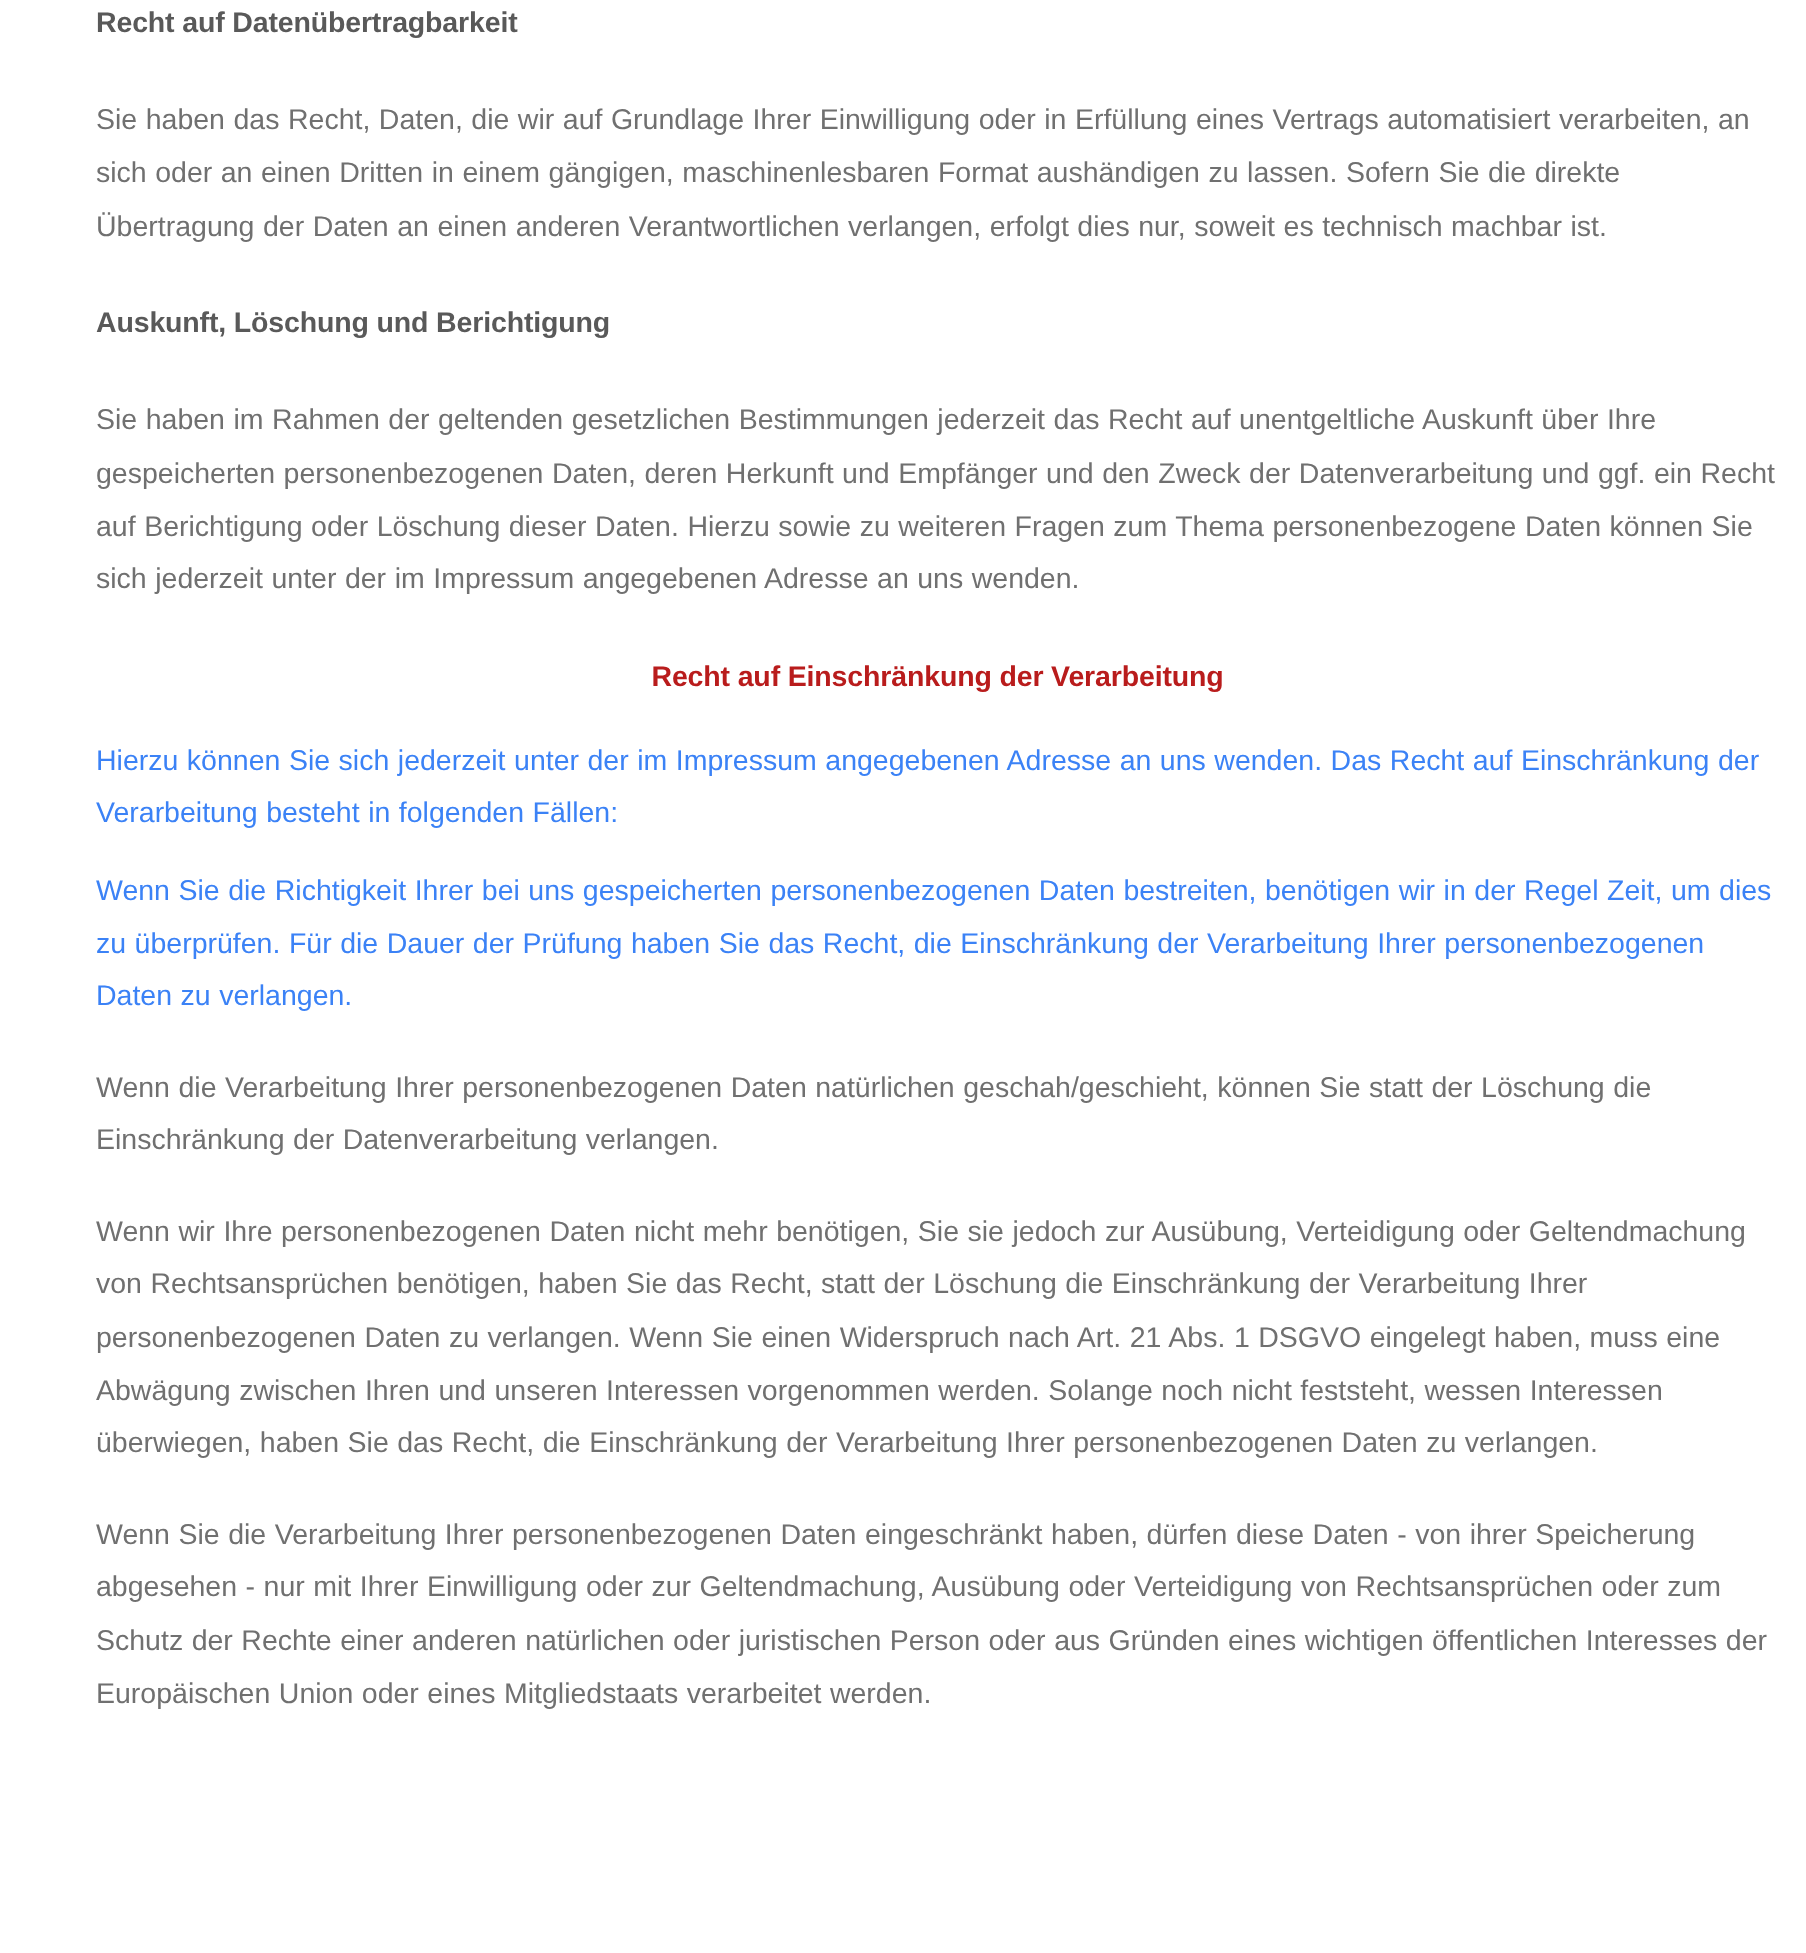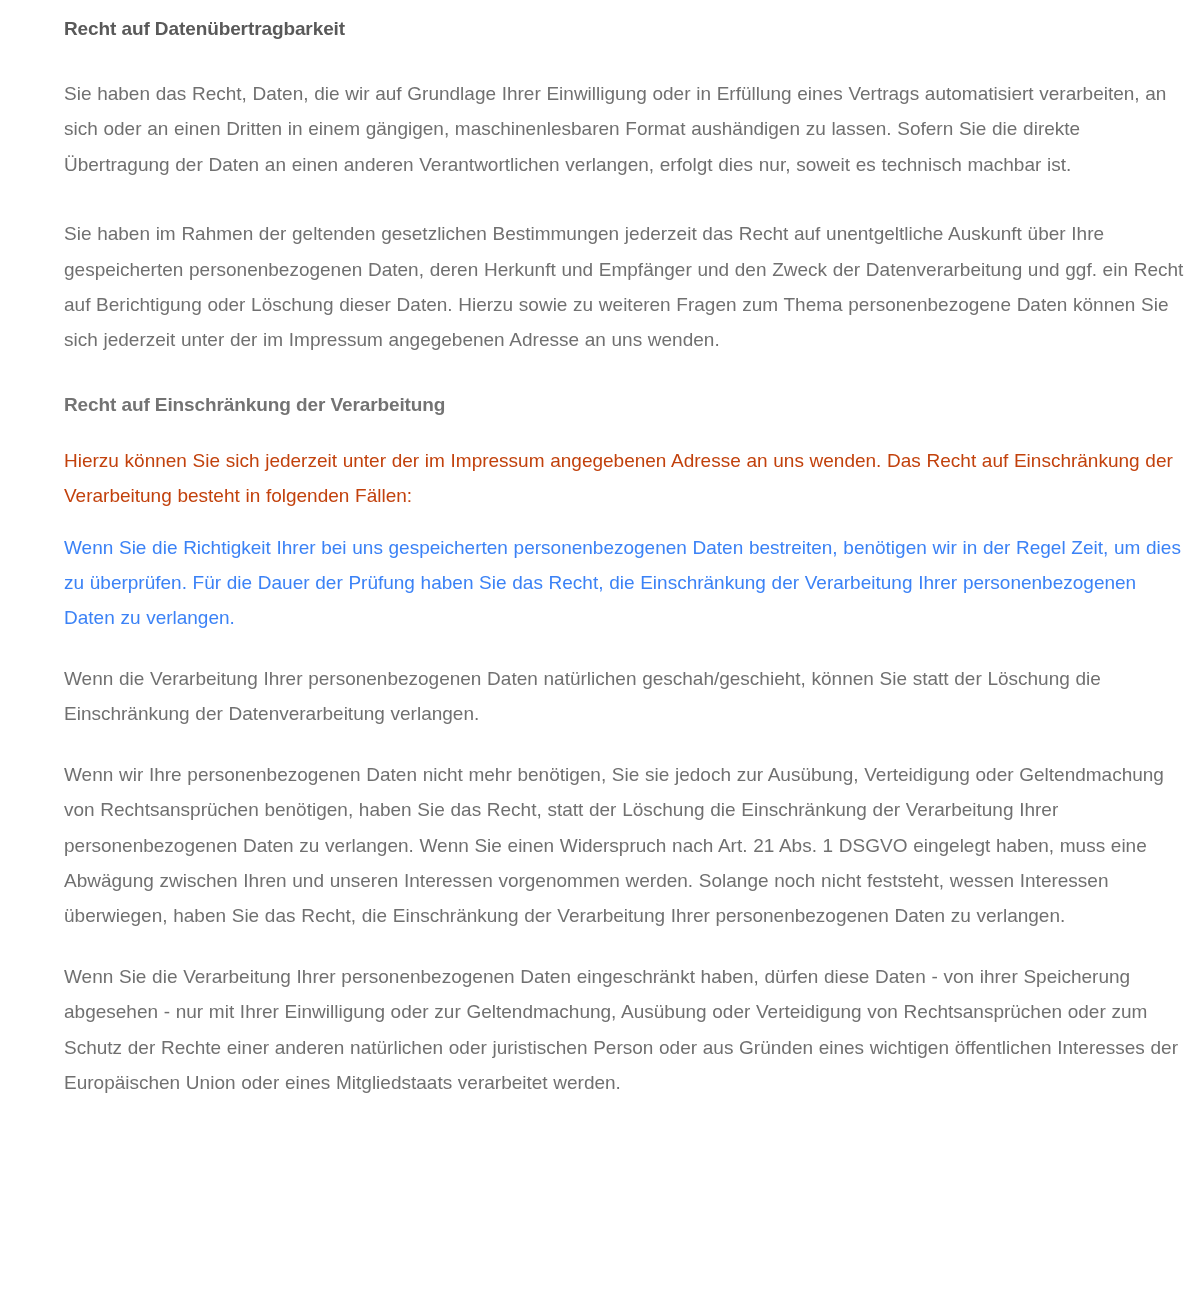--- a/index.html
+++ b/index.html
@@ -32,41 +32,42 @@
     p {
       font-family: "Liberation Sans", sans-serif;
       font-size: 19px;
       font-weight: normal;
       color: #707070;
       margin: 0;
       line-height: 35.4px;
       letter-spacing: 0;
       word-spacing: 0.4px;
     }
-    .h-first { margin-top: 16px; }
+    .h-first { margin-top: 3px; }
     .gap-h-p { margin-top: 34px; }
     .gap-p-h { margin-top: 34px; }
     .gap-p-p { margin-top: 25px; }
   </style>
 </head>
 <body style="background: rgb(255, 255, 255);">
 
 <div class="content">
 
   <section>
     <h3 class="h-first" style="color: rgb(89, 89, 89);">Recht auf Datenübertragbarkeit</h3>
     <p class="gap-h-p" style="color: rgb(112, 112, 112);">Sie haben das Recht, Daten, die wir auf Grundlage Ihrer Einwilligung oder in Erfüllung eines Vertrags automatisiert verarbeiten, an sich oder an einen Dritten in einem gängigen, maschinenlesbaren Format aushändigen zu lassen. Sofern Sie die direkte Übertragung der Daten an einen anderen Verantwortlichen verlangen, erfolgt dies nur, soweit es technisch machbar ist.</p>
   </section>
 
   <section>
+    <h3 class="gap-p-h" style="color: rgb(89, 89, 89);">Auskunft, Löschung und Berichtigung</h3>
     <p class="gap-h-p" style="color: rgb(112, 112, 112);">Sie haben im Rahmen der geltenden gesetzlichen Bestimmungen jederzeit das Recht auf unentgeltliche Auskunft über Ihre gespeicherten personenbezogenen Daten, deren Herkunft und Empfänger und den Zweck der Datenverarbeitung und ggf. ein Recht auf Berichtigung oder Löschung dieser Daten. Hierzu sowie zu weiteren Fragen zum Thema personenbezogene Daten können Sie sich jederzeit unter der im Impressum angegebenen Adresse an uns wenden.</p>
   </section>
 
   <section>
-    <h3 class="gap-p-h" style="color: #737373;">Recht auf Einschränkung der Verarbeitung</h3>
-    <p class="gap-p-p" style="color: #c2410c;">Hierzu können Sie sich jederzeit unter der im Impressum angegebenen Adresse an uns wenden. Das Recht auf Einschränkung der Verarbeitung besteht in folgenden Fällen:</p>
+    <h3 class="gap-p-h" style="color: #b91c1c; text-align: center;">Recht auf Einschränkung der Verarbeitung</h3>
+    <p class="gap-p-p" style="color: #3b82f6;">Hierzu können Sie sich jederzeit unter der im Impressum angegebenen Adresse an uns wenden. Das Recht auf Einschränkung der Verarbeitung besteht in folgenden Fällen:</p>
     <p class="gap-p-p" style="color: #3b82f6; margin-top: 16px;">Wenn Sie die Richtigkeit Ihrer bei uns gespeicherten personenbezogenen Daten bestreiten, benötigen wir in der Regel Zeit, um dies zu überprüfen. Für die Dauer der Prüfung haben Sie das Recht, die Einschränkung der Verarbeitung Ihrer personenbezogenen Daten zu verlangen.</p>
     <p class="gap-p-p" style="color: rgb(112, 112, 112);">Wenn die Verarbeitung Ihrer personenbezogenen Daten natürlichen geschah/geschieht, können Sie statt der Löschung die Einschränkung der Datenverarbeitung verlangen.</p>
     <p class="gap-p-p" style="color: rgb(112, 112, 112);">Wenn wir Ihre personenbezogenen Daten nicht mehr benötigen, Sie sie jedoch zur Ausübung, Verteidigung oder Geltendmachung von Rechtsansprüchen benötigen, haben Sie das Recht, statt der Löschung die Einschränkung der Verarbeitung Ihrer personenbezogenen Daten zu verlangen. Wenn Sie einen Widerspruch nach Art. 21 Abs. 1 DSGVO eingelegt haben, muss eine Abwägung zwischen Ihren und unseren Interessen vorgenommen werden. Solange noch nicht feststeht, wessen Interessen überwiegen, haben Sie das Recht, die Einschränkung der Verarbeitung Ihrer personenbezogenen Daten zu verlangen.</p>
     <p class="gap-p-p" style="color: rgb(112, 112, 112);">Wenn Sie die Verarbeitung Ihrer personenbezogenen Daten eingeschränkt haben, dürfen diese Daten - von ihrer Speicherung abgesehen - nur mit Ihrer Einwilligung oder zur Geltendmachung, Ausübung oder Verteidigung von Rechtsansprüchen oder zum Schutz der Rechte einer anderen natürlichen oder juristischen Person oder aus Gründen eines wichtigen öffentlichen Interesses der Europäischen Union oder eines Mitgliedstaats verarbeitet werden.</p>
   </section>
 
 </div>
 
 </body></html>

